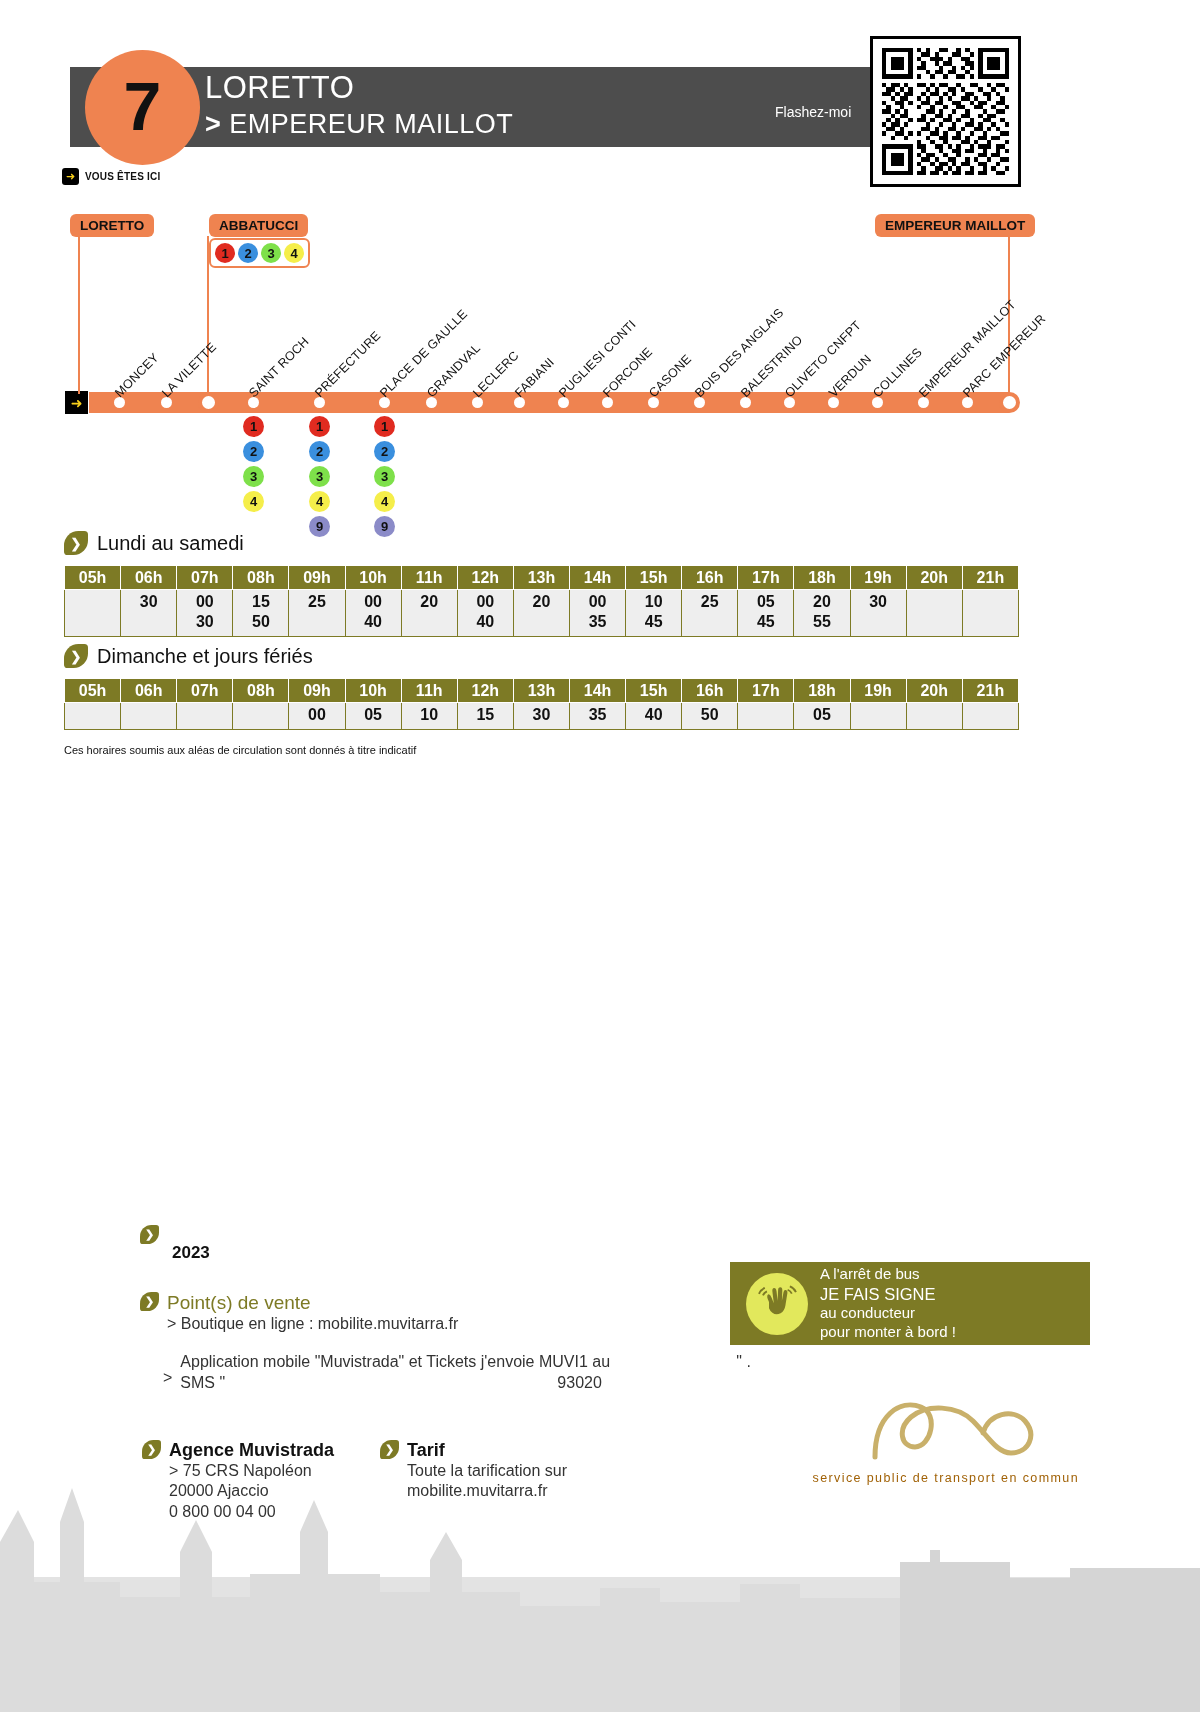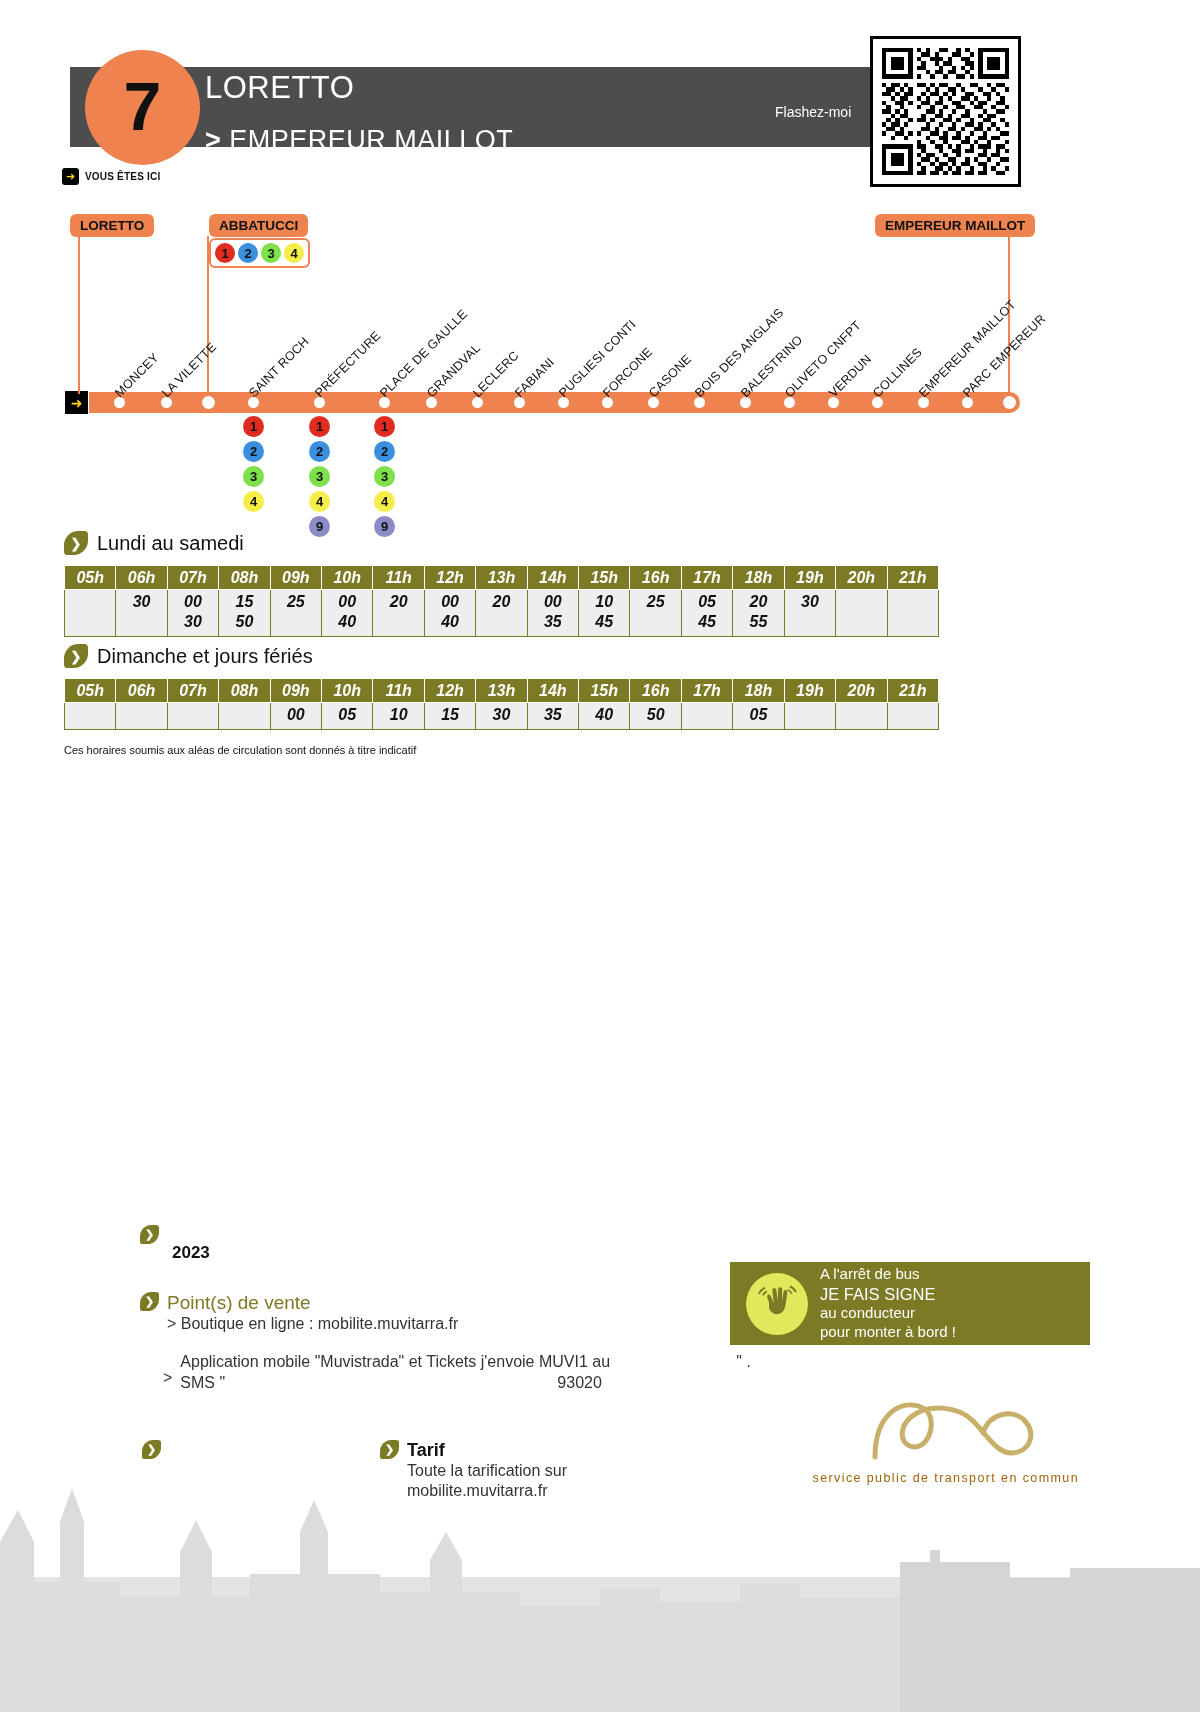--- a/index.html
+++ b/index.html
@@ -23,21 +23,21 @@
     position:absolute; left:85px; top:50px; width:115px; height:115px;
     border-radius:50%; background:#ef8350; z-index:3;
     display:flex; align-items:center; justify-content:center;
   }
   .line-badge-num {
     font-size:68px; font-weight:bold; color:#111; line-height:1;
     font-family:"Liberation Sans", sans-serif; margin-top:-4px;
   }
   .header-titles { position:absolute; left:205px; top:72px; z-index:4; }
   .header-dest1 { font-size:31px; color:#ffffff; letter-spacing:.5px; line-height:1.05; }
-  .header-dest2 { font-size:27px; color:#ffffff; letter-spacing:.5px; line-height:1.05; margin-top:21px; }
+  .header-dest2 { font-size:27px; color:#ffffff; letter-spacing:.5px; line-height:1.05; margin-top:5px; }
   .header-dest2 .chev { font-weight:bold; }
   .flashez {
     position:absolute; left:775px; top:104px; z-index:4;
     font-size:14px; color:#ffffff;
   }
   .qr-box {
     position:absolute; left:870px; top:36px; width:151px; height:151px;
     background:#ffffff; border:3px solid #000; z-index:5; padding:9px;
   }
   .qr-box svg { display:block; width:100%; height:100%; }
@@ -99,23 +99,22 @@
   .leaf {
     width:24px; height:24px; background:#7d7a25; flex:none;
     border-radius:60% 15% 60% 15%;
     display:flex; align-items:center; justify-content:center;
     color:#ffffff; font-size:13px; font-weight:bold; line-height:1;
   }
   .leaf.small { width:19px; height:19px; font-size:11px; }
   .tt-heading-text { font-size:20px; color:#111; }
 
   table.tt {
-    position:absolute; border-collapse:collapse; width:875px;
+    position:absolute; border-collapse:collapse; width:955px;
     table-layout:fixed;
-    font-style:italic;
   }
   table.tt th {
     background:#7d7a25; color:#ffffff; font-size:16px; font-weight:bold;
     height:24px; border:1px solid #ffffff; padding:0;
   }
   table.tt td {
     background:#eeeeee; color:#111; font-size:16px; font-weight:bold;
     border:1px solid #7d7a25; padding:2px 0 4px; vertical-align:top;
     text-align:center; line-height:1.25;
   }
@@ -695,20 +694,26 @@
   <div style="position:relative; width:600px;">
     <div class="foot-line">Application mobile "Muvistrada"  et Tickets   j'envoie MUVI1 au</div>
     <div class="foot-line">SMS "</div>
     <div class="foot-line" style="position:absolute; left:377px; top:21px;">93020</div>
     <div class="foot-line" style="position:absolute; left:556px; top:0px;">" .</div>
   </div>
 </div>
 
 <div class="foot-block" style="left:142px; top:1440px;">
   <span class="leaf small">❯</span>
+  <div>
+    <div class="foot-title dark">Agence Muvistrada</div>
+    <div class="foot-line">&gt; 75 CRS Napoléon</div>
+    <div class="foot-line">20000 Ajaccio</div>
+    <div class="foot-line">0 800 00 04 00</div>
+  </div>
 </div>
 
 <div class="foot-block" style="left:380px; top:1440px;">
   <span class="leaf small">❯</span>
   <div>
     <div class="foot-title dark">Tarif</div>
     <div class="foot-line">Toute la tarification sur</div>
     <div class="foot-line">mobilite.muvitarra.fr</div>
   </div>
 </div>

